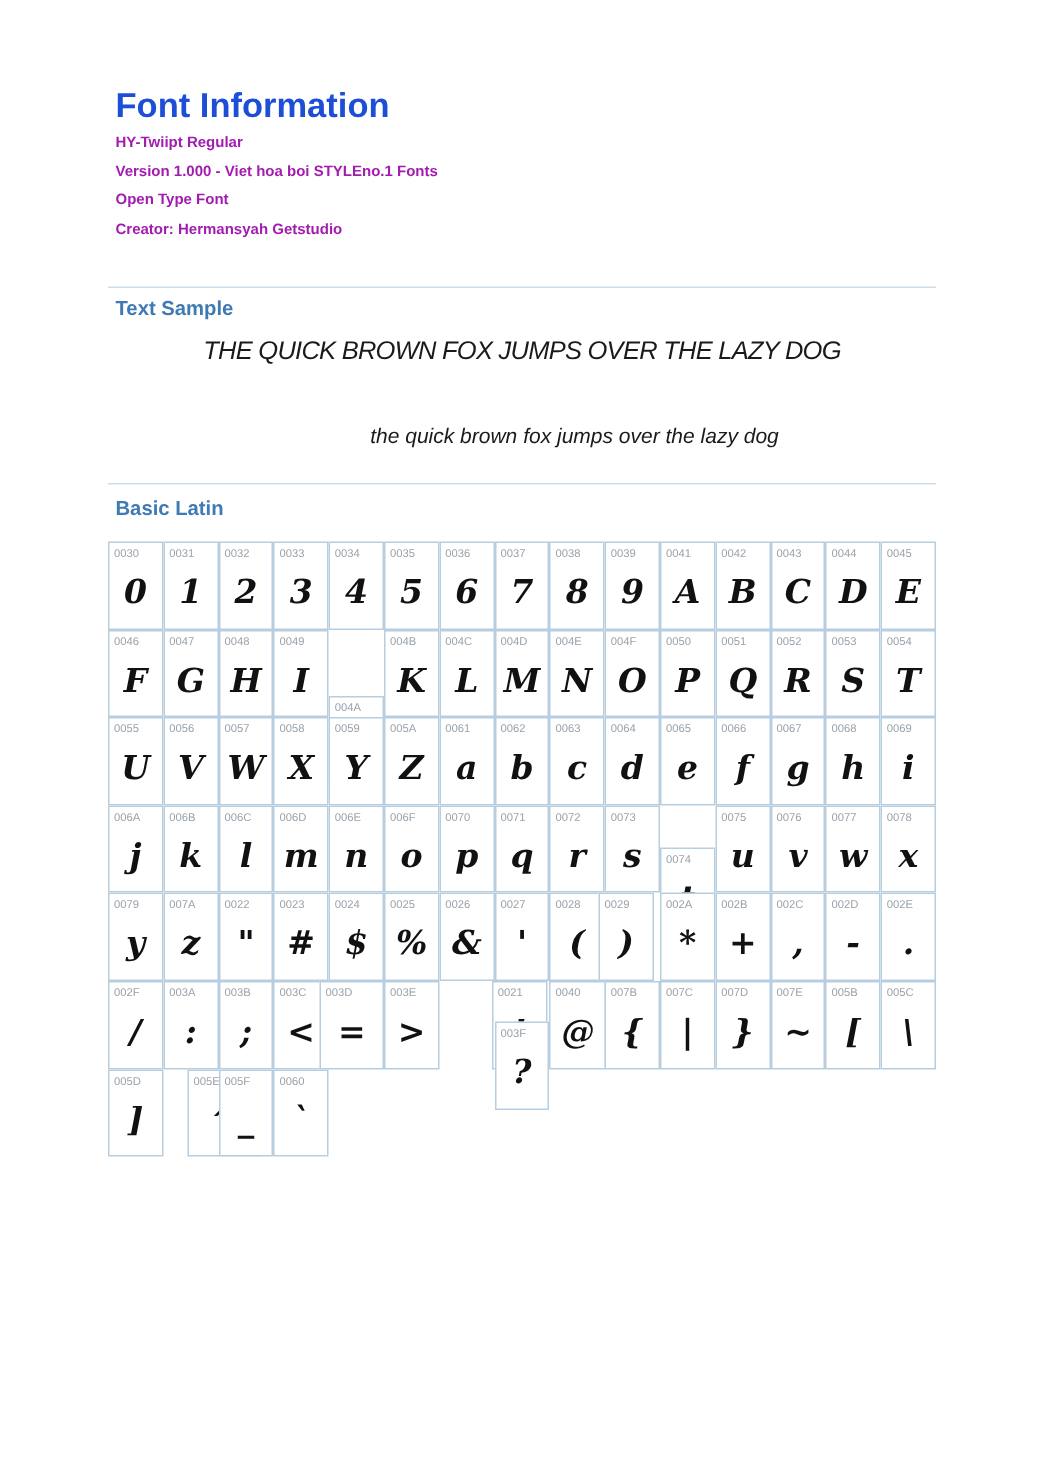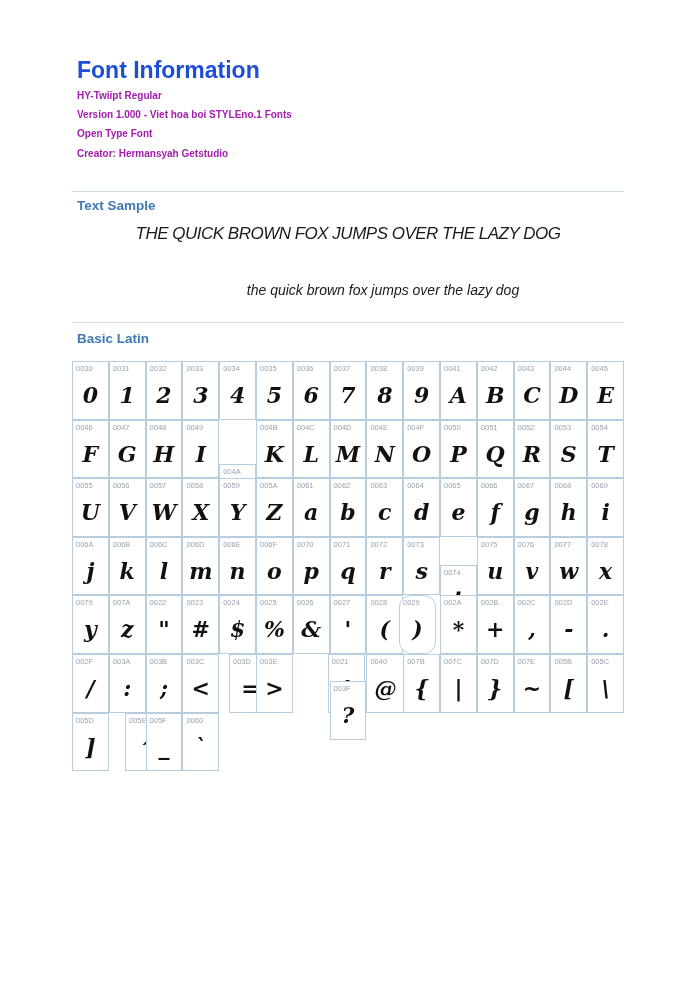--- a/index.html
+++ b/index.html
@@ -306,21 +306,21 @@
       <span class="glyph">&amp;</span>
     </div>
     <div class="cell" style="left: 257.6px; top: 234.4px;">
       <span class="code">0027</span>
       <span class="glyph">'</span>
     </div>
     <div class="cell" style="left: 294.4px; top: 234.4px;">
       <span class="code">0028</span>
       <span class="glyph">(</span>
     </div>
-    <div class="cell" style="left: 327px; top: 234.4px; border-radius: 12px;">
+    <div class="cell" style="left: 327px; top: 234.4px;">
       <span class="code">0029</span>
       <span class="glyph">)</span>
     </div>
     <div class="cell" style="left: 368px; top: 234.4px;">
       <span class="code">002A</span>
       <span class="glyph">*</span>
     </div>
     <div class="cell" style="left: 404.8px; top: 234.4px;">
       <span class="code">002B</span>
       <span class="glyph">+</span>
@@ -346,21 +346,21 @@
       <span class="glyph">:</span>
     </div>
     <div class="cell" style="left: 73.6px; top: 293px;">
       <span class="code">003B</span>
       <span class="glyph">;</span>
     </div>
     <div class="cell" style="left: 110.4px; top: 293px;">
       <span class="code">003C</span>
       <span class="glyph">&lt;</span>
     </div>
-    <div class="cell" style="left: 157px; top: 293px; padding-left: 41px;">
+    <div class="cell" style="left: 141px; top: 293px; padding-left: 41px;">
       <span class="code">003D</span>
       <span class="glyph">=</span>
     </div>
     <div class="cell" style="left: 184px; top: 293px;">
       <span class="code">003E</span>
       <span class="glyph">&gt;</span>
     </div>
     <div class="cell" style="left: 220.8px; top: 293px; margin-left: 35px;">
       <span class="code">0021</span>
       <span class="glyph">!</span>

